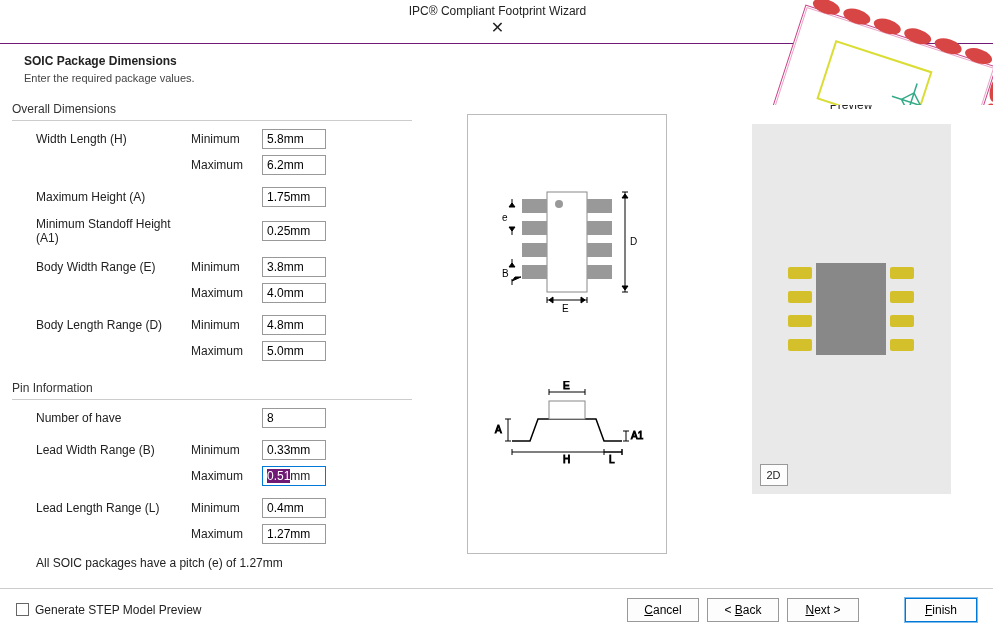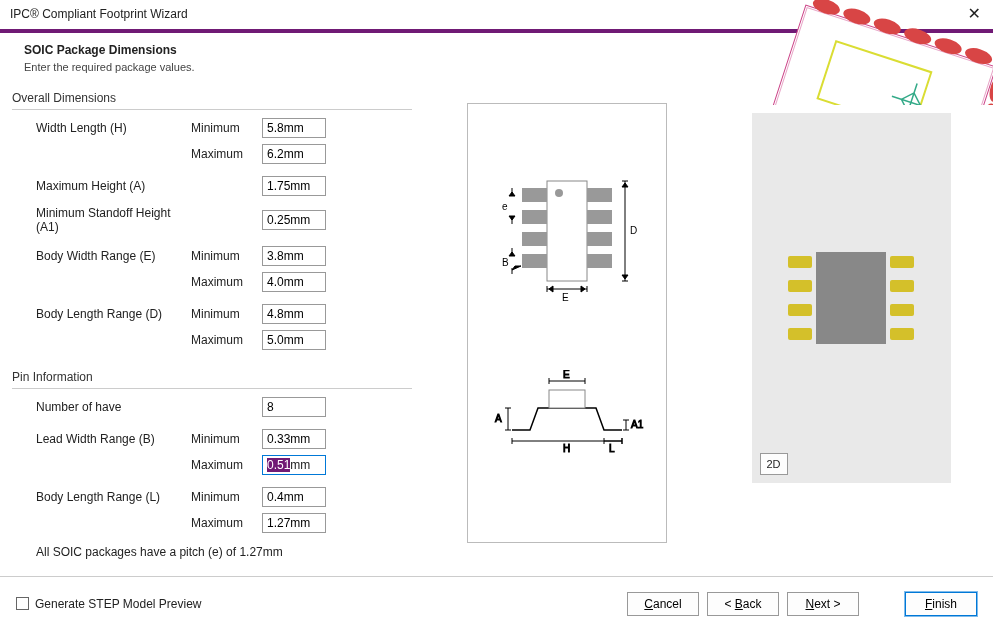--- a/index.html
+++ b/index.html
@@ -1,17 +1,17 @@
 <!DOCTYPE html>
 <html><head>
 <meta charset="utf-8">
 <style>
 * { box-sizing: border-box; margin: 0; padding: 0; }
 body { font-family: "Segoe UI", Arial, sans-serif; font-size: 12px; color: #222; background: #fff; width: 993px; height: 630px; overflow: hidden; position: relative; }
-.titlebar { display: flex; justify-content: space-between; align-items: center; padding: 4px 8px 6px 10px; border-bottom: 4px solid #701a75; font-size: 12px; }
+.titlebar { display: flex; justify-content: space-between; align-items: center; padding: 4px 8px 6px 10px; border-bottom: 1px solid #701a75; font-size: 12px; flex-direction: column; }
 .titlebar .close { font-size: 16px; font-weight: 300; padding: 0 4px; cursor: default; }
 .header { padding: 10px 24px 14px 24px; }
 .header h1 { font-size: 12px; font-weight: 700; margin-bottom: 4px; }
 .header .sub { font-size: 11px; color: #444; }
 .hero-img { position: absolute; right: -20px; top: 0; width: 260px; height: 105px; pointer-events: none; }
 .content { display: flex; padding: 0 12px; height: 460px; }
 .left { width: 400px; }
 .section-title { font-size: 12px; color: #333; margin: 4px 0 4px 0; }
 .section-hr { border: none; border-top: 1px solid #ccc; margin-bottom: 8px; }
 .row { display: flex; align-items: center; margin-bottom: 6px; }
@@ -21,21 +21,21 @@
 .spacer-label { width: 175px; }
 .note { padding-left: 24px; margin-top: 12px; font-size: 12px; }
 .center { flex: 1; display: flex; flex-direction: column; align-items: center; padding-top: 16px; }
 .diagram-box { width: 200px; height: 440px; border: 1px solid #bbb; background: #fff; display: flex; flex-direction: column; align-items: center; justify-content: space-around; padding: 30px 0; }
 .right { width: 260px; text-align: center; }
 .preview-label { margin-bottom: 12px; font-size: 12px; }
 .preview-canvas { width: 199px; height: 370px; background: #e9e9e9; margin: 0 auto; position: relative; display: flex; align-items: center; justify-content: center; }
 .soic-body { width: 70px; height: 92px; background: #888; position: relative; }
 .soic-pad { width: 24px; height: 12px; background: #d4c02a; position: absolute; border-radius: 2px; }
 .btn-2d { position: absolute; left: 8px; bottom: 8px; width: 28px; height: 22px; border: 1px solid #999; background: #fdfdfd; font-size: 11px; display: flex; align-items: center; justify-content: center; }
-.footer { position: absolute; bottom: 0; left: 0; right: 0; height: 54px; border-top: 1px solid #ccc; display: flex; align-items: center; padding: 4px 16px; background: #fff; }
+.footer { position: absolute; bottom: 0; left: 0; right: 0; height: 42px; border-top: 1px solid #ccc; display: flex; align-items: center; padding: 4px 16px; background: #fff; }
 .checkbox { width: 13px; height: 13px; border: 1px solid #666; margin-right: 6px; display: inline-block; vertical-align: middle; }
 .footer-label { font-size: 12px; }
 .footer-spacer { flex: 1; }
 .btn { min-width: 72px; height: 24px; border: 1px solid #999; background: #fdfdfd; margin-left: 8px; font-size: 12px; padding: 0 12px; cursor: default; }
 .btn.primary { border: 1px solid #0078d7; box-shadow: 0 0 0 1px rgba(0,120,215,0.5); margin-left: 46px; }
 .u { text-decoration: underline; }
 </style>
 </head>
 <body>
 
@@ -142,21 +142,21 @@
       <span class="spacer-label"></span>
       <span class="label-sub">Maximum</span>
       <span style="display:inline-flex;align-items:center;width:64px;height:20px;border:1px solid #0078d7;padding:1px 4px;font-size:12px;">
           <span style="background:#701a75;color:#fff;">0.51</span>
           <span>mm</span>
         </span>
     </div>
     <div style="height:6px"></div>
 
     <div class="row">
-      <span class="label-main">Body Length Range (L)</span>
+      <span class="label-main">Lead Length Range (L)</span>
       <span class="label-sub">Minimum</span>
       <input class="input" value="0.4mm" style="">
     </div>
     <div class="row">
       <span class="spacer-label"></span>
       <span class="label-sub">Maximum</span>
       <input class="input" value="1.27mm" style="">
     </div>
 
     <div class="note">All SOIC packages have a pitch (e) of 1.27mm</div>

